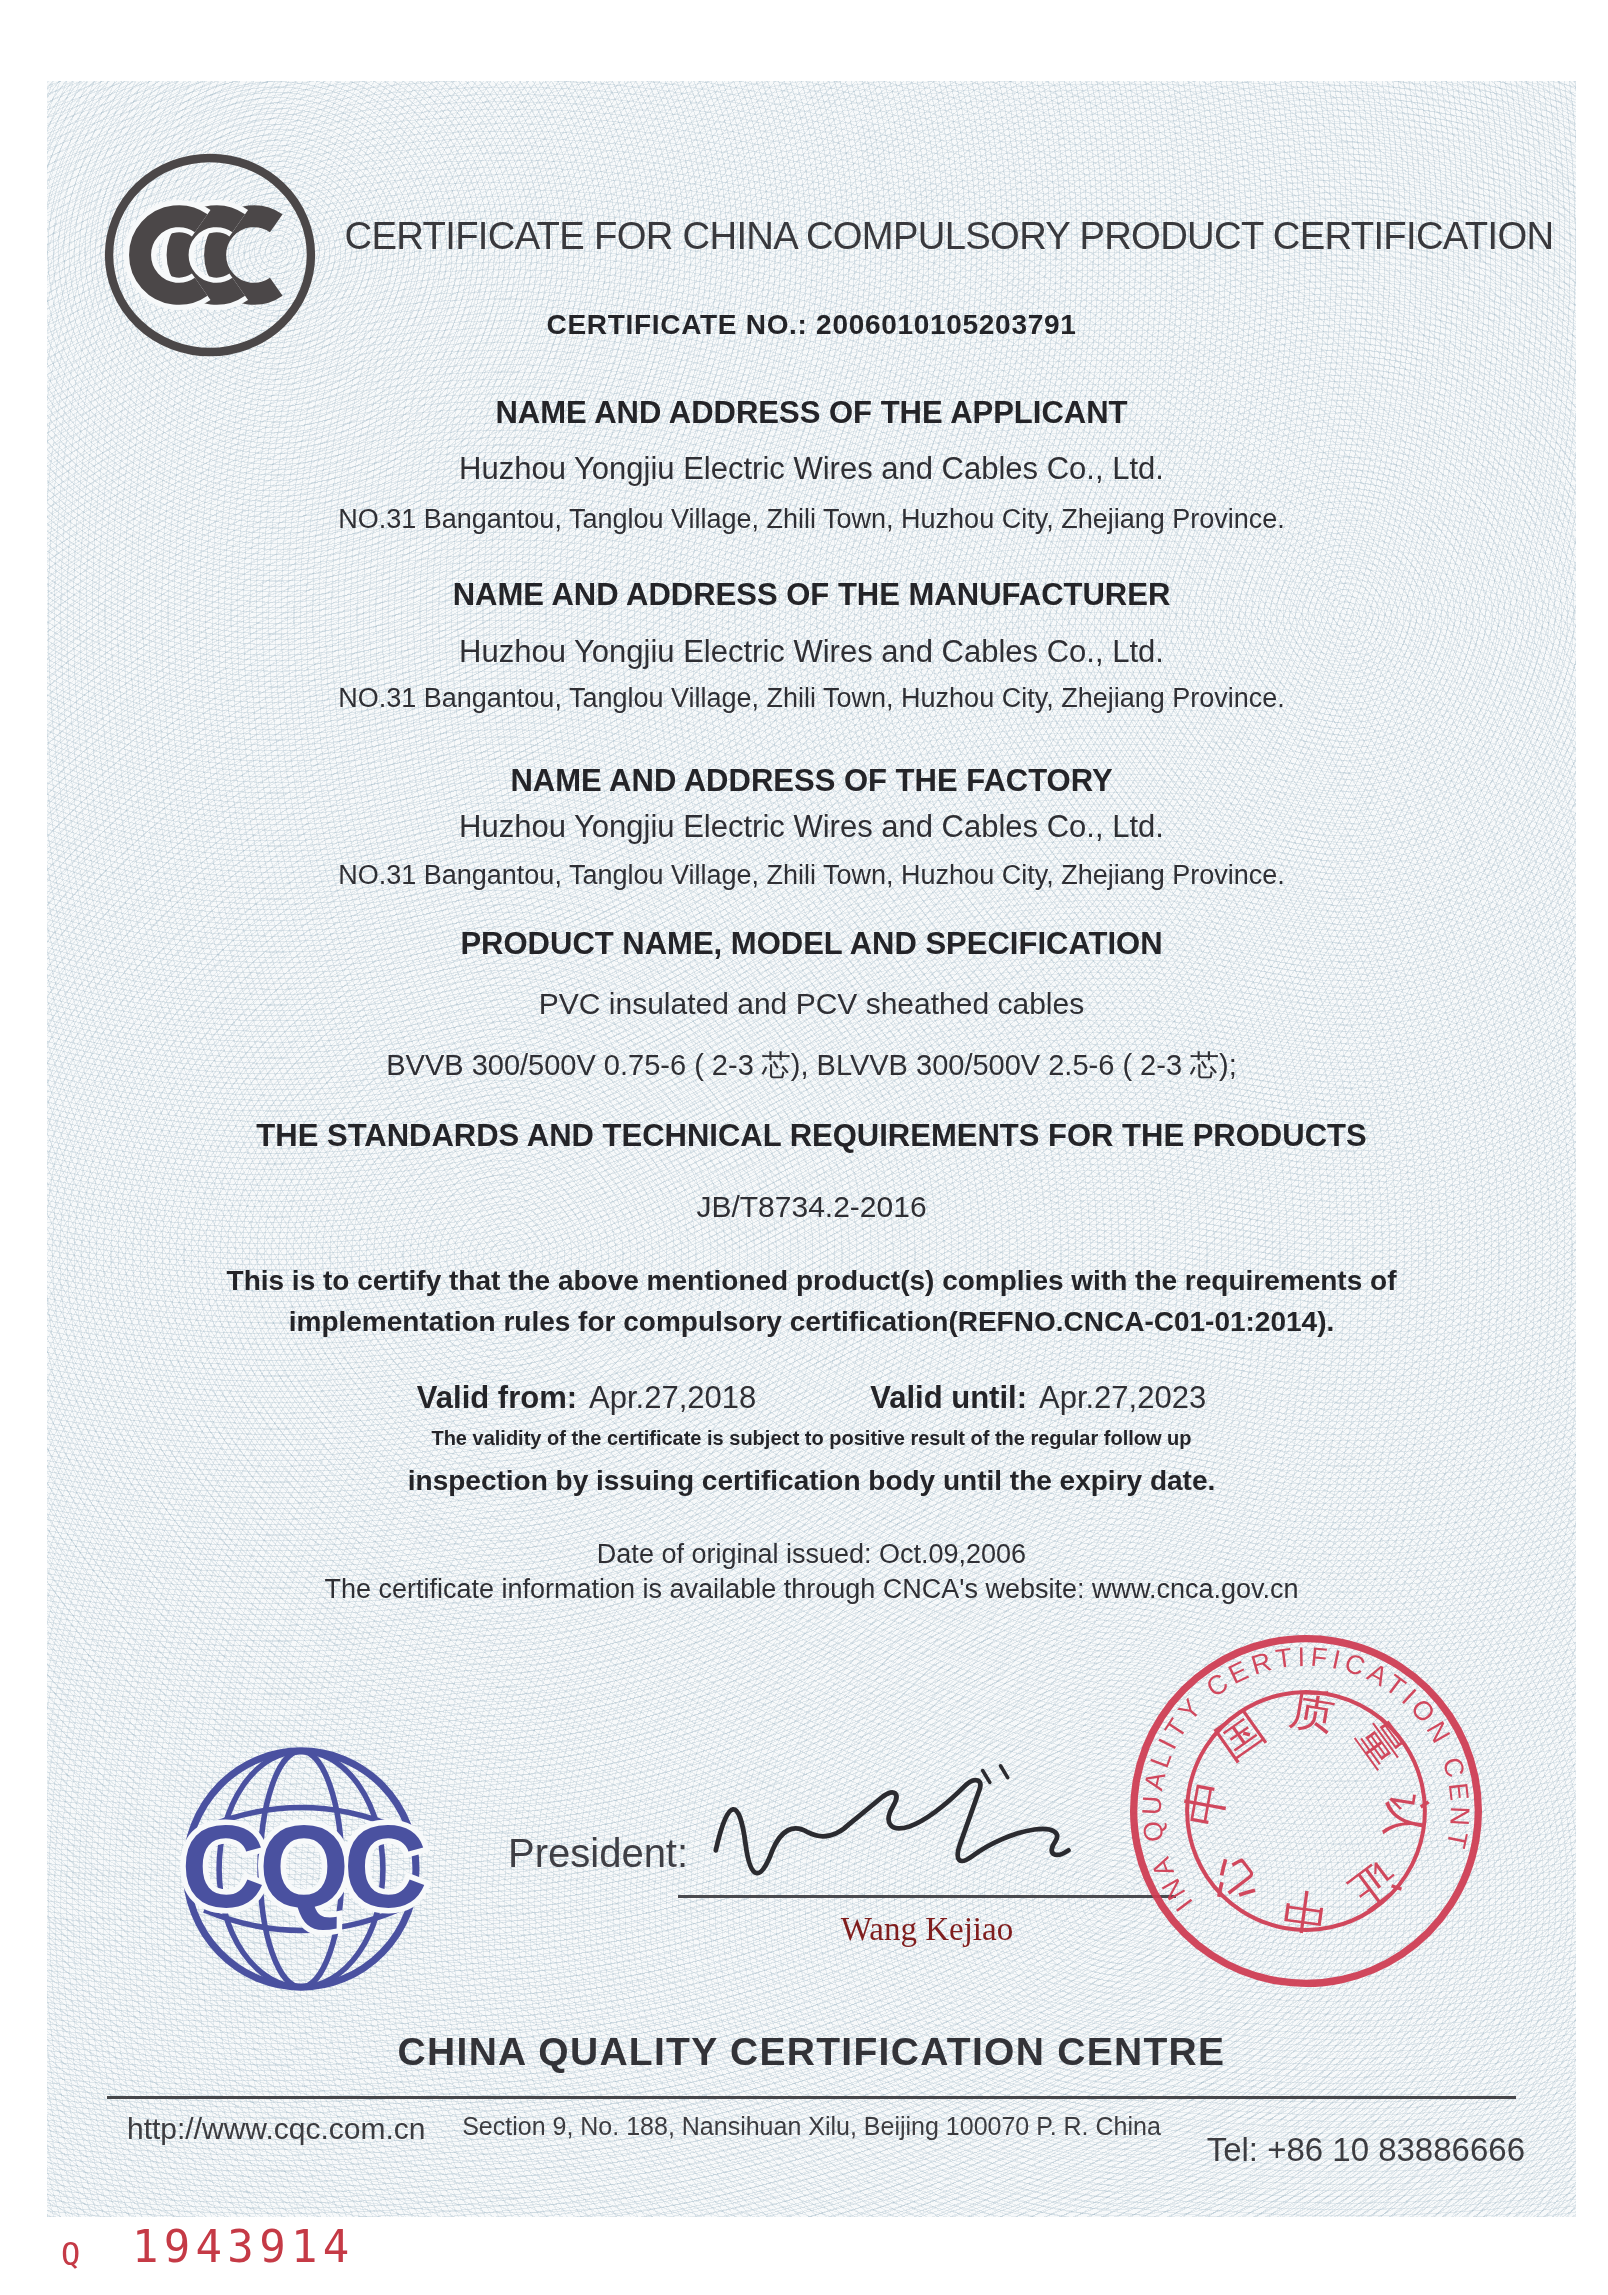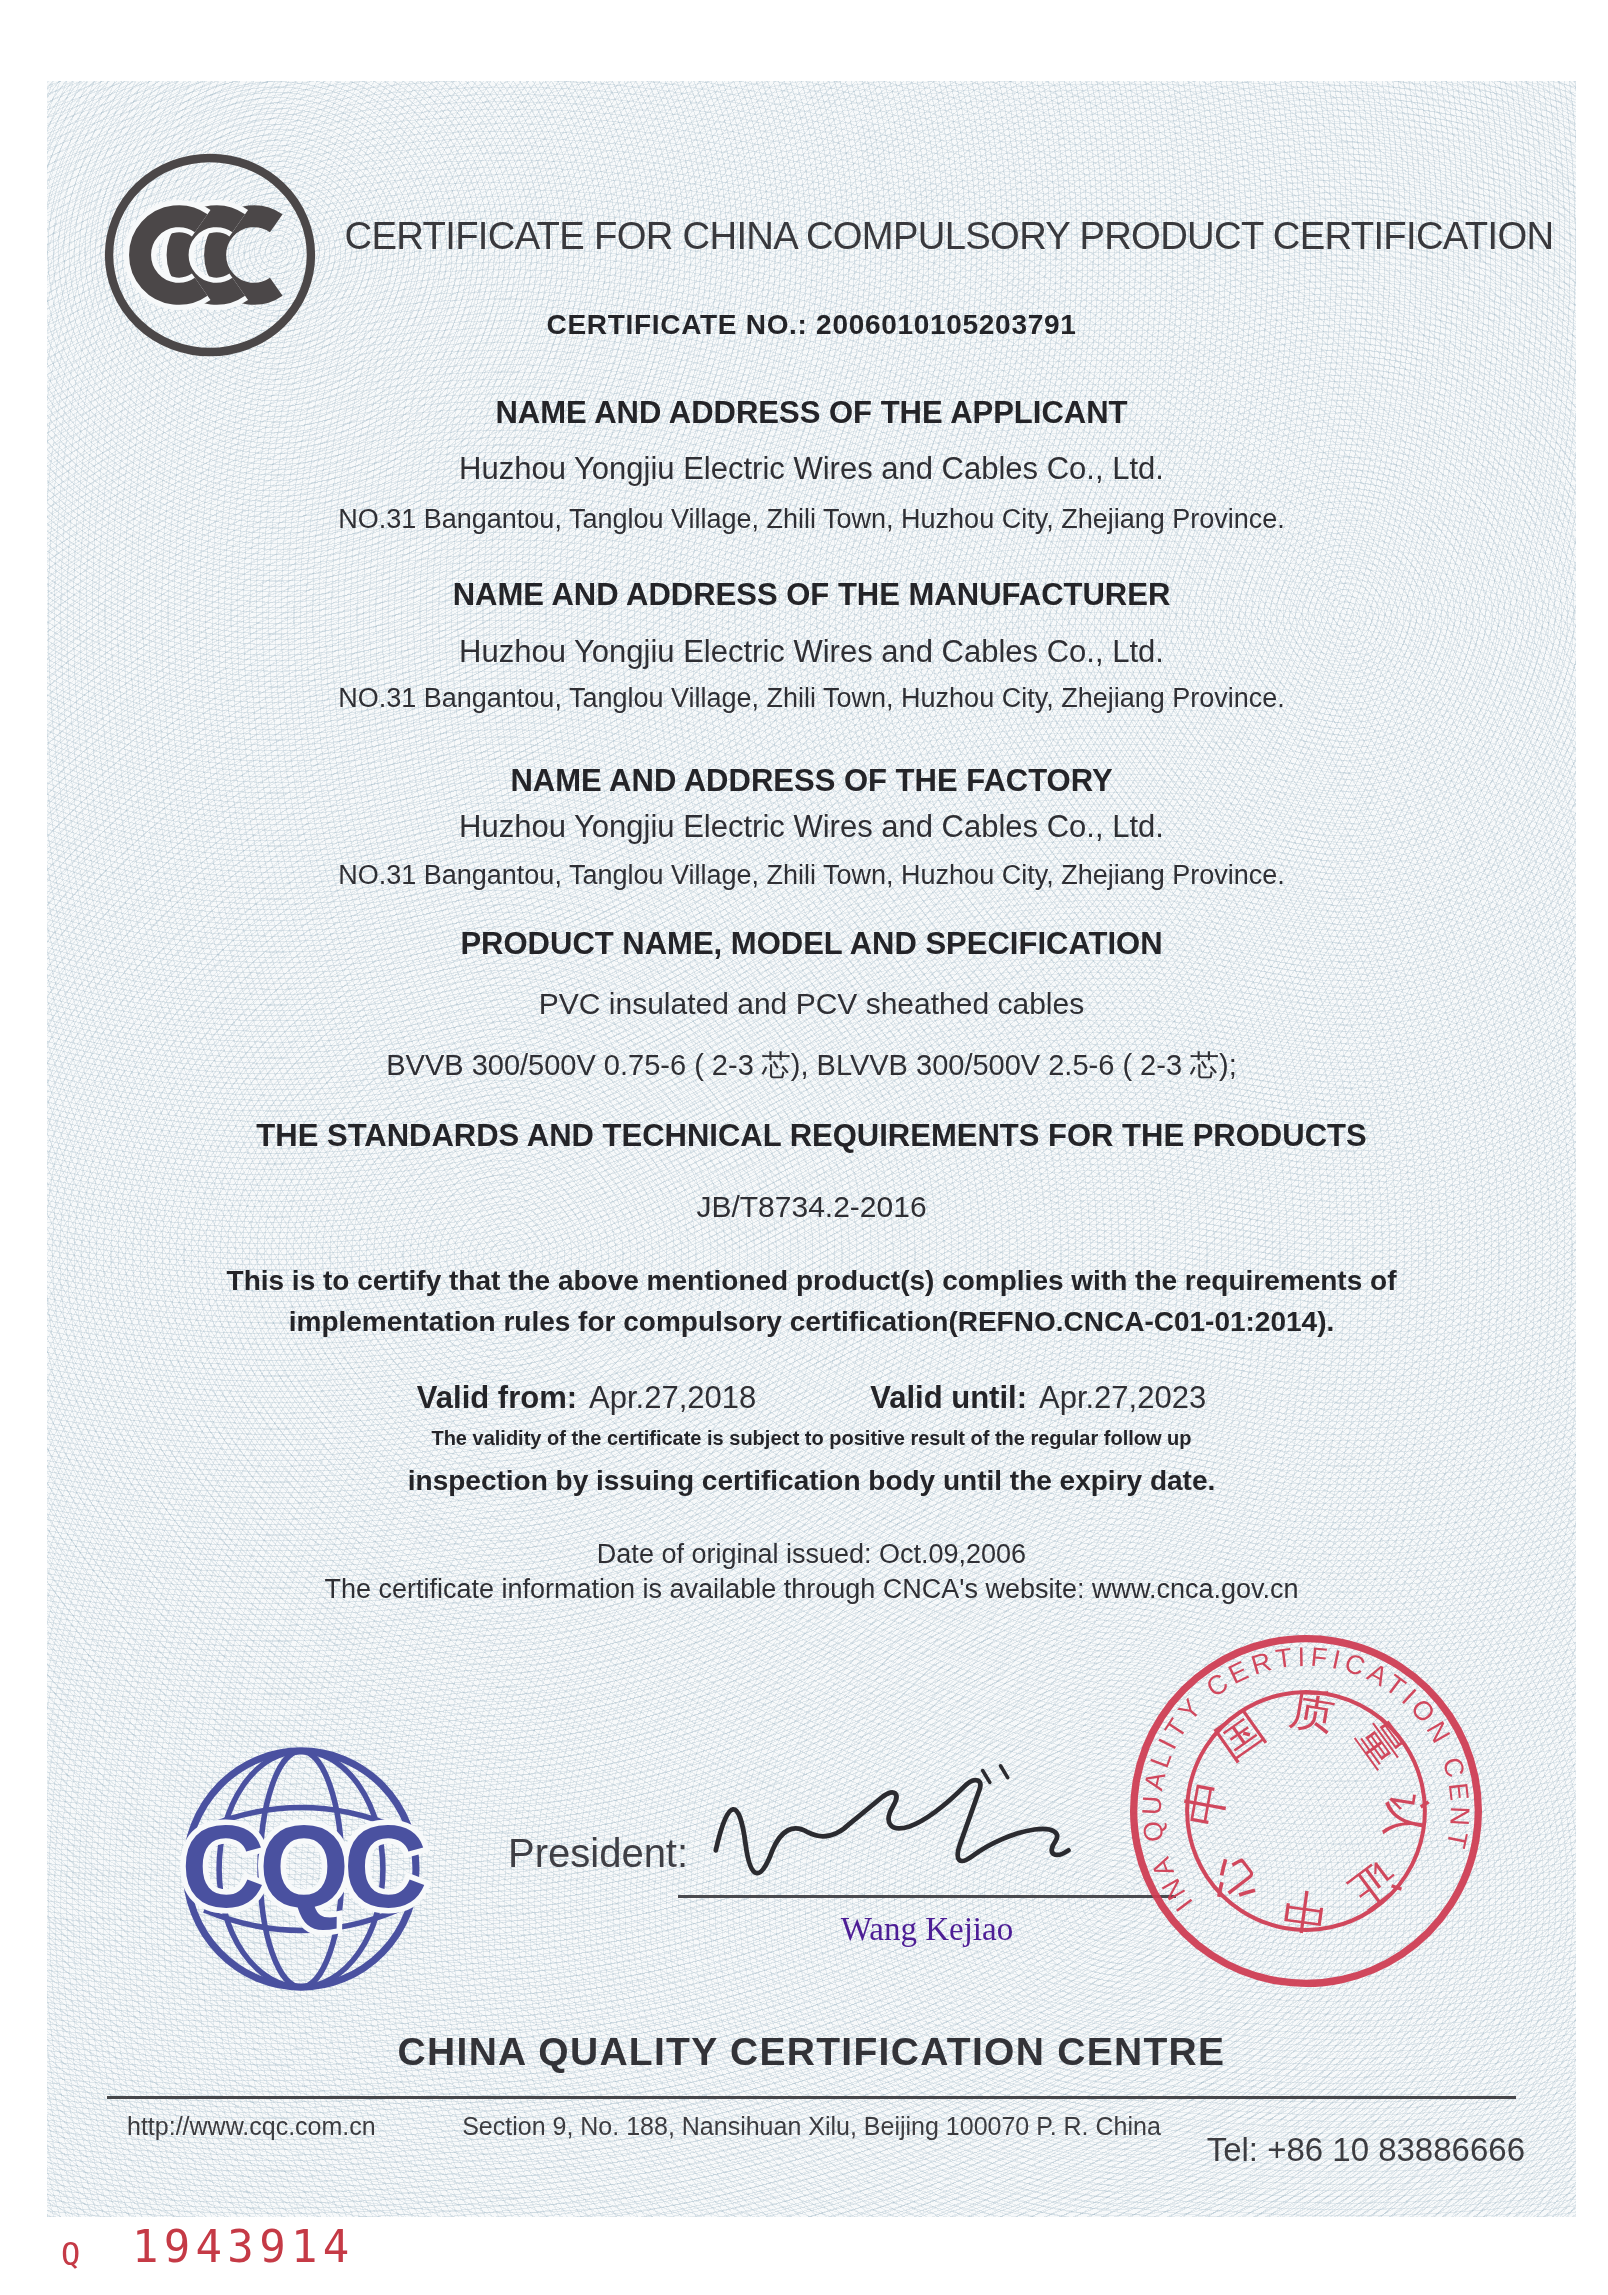--- a/index.html
+++ b/index.html
@@ -42,24 +42,24 @@
   .t-note2 {top:1465px;font-size:28px;font-weight:700;color:#242428;}
   .t-date  {top:1515px;font-size:27px;margin-top:24px;}
   .t-cnca  {top:1574px;font-size:27px;}
   .t-issuer{top:2030px;font-size:39px;font-weight:700;letter-spacing:1.3px;color:#333338;}
   .cqc-logo{position:absolute;left:164px;top:1743px;width:274px;height:252px;}
   .ccc-logo{position:absolute;left:100px;top:148px;width:220px;height:214px;}
   .president{position:absolute;left:508px;top:1831px;font-size:40px;color:#3f3f45;}
   .signature{position:absolute;left:701px;top:1761px;width:387px;height:137px;}
   .sig-line{position:absolute;left:678px;top:1895px;width:498px;height:2.7px;background:#4a4a4f;}
   .sig-name{position:absolute;left:678px;top:1911px;width:498px;text-align:center;
-            font-family:"Liberation Serif",serif;font-size:33px;color:#4c1d95;}
+            font-family:"Liberation Serif",serif;font-size:33px;color:#7f1d1d;}
   .stamp{position:absolute;left:1119px;top:1624px;width:374px;height:374px;opacity:.93;}
   .rule{position:absolute;left:107px;top:2096px;width:1409px;height:3.3px;background:#46464a;}
-  .f-web {position:absolute;left:127px;top:2112px;font-size:25px;color:#3c3c40;}
+  .f-web {position:absolute;left:127px;top:2112px;font-size:30px;color:#3c3c40;}
   .f-addr{position:absolute;left:47px;width:1529px;top:2112px;text-align:center;font-size:25px;color:#3c3c40;}
   .f-tel {position:absolute;right:84px;top:2112px;font-size:33px;color:#3c3c40;margin-top:19px;}
   .serial-q{position:absolute;left:61px;top:2235px;font-size:32px;color:#c53a46;
             font-family:"DejaVu Sans Mono",monospace;}
   .serial-n{position:absolute;left:132px;top:2221px;font-size:44px;letter-spacing:5.3px;color:#c53a46;
             font-family:"DejaVu Sans Mono",monospace;}
 </style>
 </head>
 <body>
 

